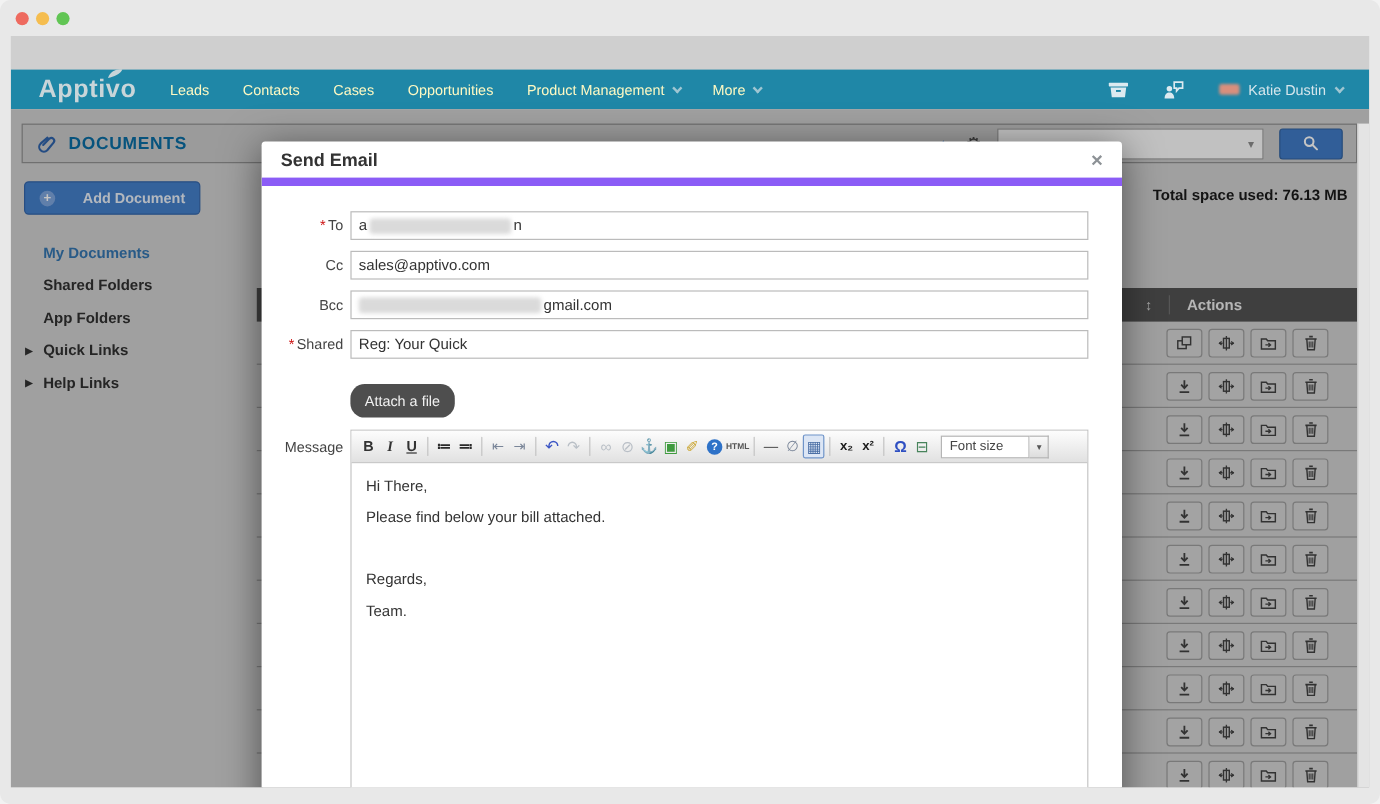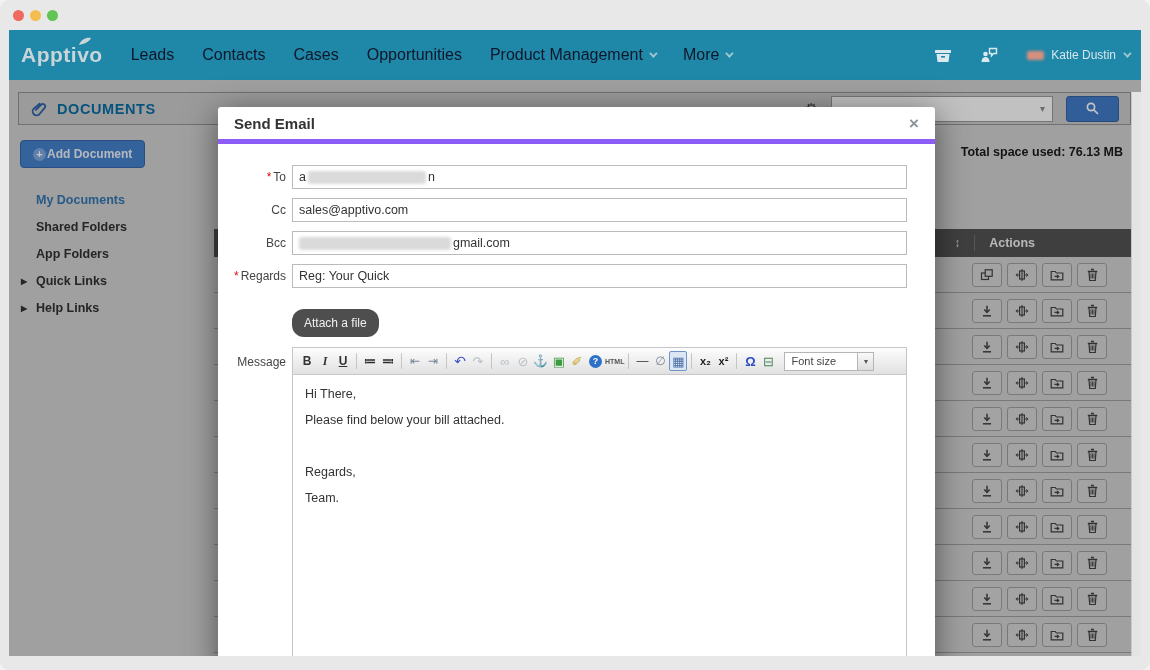--- a/index.html
+++ b/index.html
@@ -11,24 +11,24 @@
   
   .titlebar { position:relative; height:30px; }
   .dot { position:absolute; top:10px; width:11px; height:11px; border-radius:50%; }
   .dot.red { left:13px; background:#ee6a5f; }
   .dot.yellow { left:30px; background:#f5bd4f; }
   .dot.green { left:47px; background:#61c554; }
 
   .app { position:absolute; left:9px; right:9px; top:30px; bottom:14px; background:#cfcfcf; overflow:hidden; }
 
   
-  .navbar { height:50px; background:#1f87a7; display:flex; align-items:center; padding:0 12px; }
+  .navbar { height:33px; background:#1f87a7; display:flex; align-items:center; padding:0 23px;margin-top:28px; }
   .logo { position:relative; font-size:21px; font-weight:bold; color:#c9d5d9; letter-spacing:.5px; margin-right:28px; line-height:30px; }
   .logo svg { position:absolute; top:-3px; left:57px; }
-  .nav-item { color:#0f172a; font-size:16px; margin-right:28px; display:flex; align-items:center; gap:6px; cursor:default; white-space:nowrap; }
+  .nav-item { color:#fef9c3; font-size:12px; margin-right:28px; display:flex; align-items:center; gap:6px; cursor:default; white-space:nowrap; }
   .chev { width:6px; height:6px; border-right:2px solid #9fc6d2; border-bottom:2px solid #9fc6d2; transform:rotate(45deg) translateY(-2px); display:none; }
   .nav-item.caret .chev { display:inline-block; }
   .nav-right { margin-left:auto; display:flex; align-items:center; gap:28px; }
   .nav-ic { display:flex; align-items:center; }
   .user { display:flex; align-items:center; gap:7px; color:#d6e6ec; font-size:12px; }
   .flag-blur { width:17px; height:9px; border-radius:2px; background:#d98f7d; filter:blur(1.5px); }
   .user .chev { display:inline-block; }
 
   
   .content { position:relative; height:593px; background:#cfcfcf; }
@@ -41,21 +41,21 @@
   .collapse::after { content:"▲"; }
   .gear { color:#474747; font-size:15px; }
   .gear::after { content:"⚙"; }
   .searchbox { position:relative; width:222px; height:26px; background:#fbfbfb; border:1px solid #979797; }
   .searchbox .caret { position:absolute; right:7px; top:6px; color:#8a8a8a; font-size:10px; }
   .searchbox .caret::after { content:"▾"; }
   .search-btn { width:53px; height:26px; background:#3b77c4; border:1px solid #2d5f9e; border-radius:3px; display:flex; align-items:center; justify-content:center; }
 
   
   .sidebar { position:absolute; left:0; top:45px; bottom:0; width:205px; }
-  .add-btn { position:absolute; left:11px; top:15px; height:28px; background:#3f7cc9; border:1px solid #2f62a8; border-radius:4px; color:#e9eff7; font-size:12px; font-weight:bold; display:flex; align-items:center; gap:1px; padding:0 12px; }
+  .add-btn { position:absolute; left:11px; top:15px; height:28px; background:#3f7cc9; border:1px solid #2f62a8; border-radius:4px; color:#e9eff7; font-size:12px; font-weight:bold; display:flex; align-items:center; gap:23px; padding:0 12px; }
   .plus { width:13px; height:13px; border-radius:50%; background:#7aa3dc; color:#fff; font-size:11px; line-height:12px; text-align:center; }
   .plus::after { content:"+"; }
   .side-list { position:absolute; top:62px; left:0; right:0; }
   .side-item { position:relative; padding:6px 8px 7px 27px; font-size:12.5px; font-weight:bold; color:#2b2b2b; }
   .side-item.active { color:#2f72ae; }
   .side-item.arrow::before { content:"▶"; position:absolute; left:12px; top:9px; font-size:8px; color:#2d2d2d; }
 
   
   .main { position:absolute; left:205px; right:10px; top:45px; bottom:0; }
   .total { position:absolute; right:8px; top:20px; font-size:12.5px; font-weight:bold; color:#141414; }
@@ -68,21 +68,21 @@
   .act-btn { width:30px; height:24px; background:#d3d3d3; border:1px solid #9b9b9b; border-radius:3px; display:flex; align-items:center; justify-content:center; padding:0; }
   .act-btn svg { display:block; }
   .act-btn .ic { display:none; }
   .act-btn.copy .ic-copy { display:block; }
   .act-btn.download .ic-download { display:block; }
 
   .scrollstrip { position:absolute; right:0; top:12px; bottom:0; width:10px; background:#e4e4e4; z-index:6; border-left:1px solid #c9c9c9; }
 
   
   .modal { position:absolute; left:209px; top:27px; width:717px; bottom:0; background:#fff; z-index:10; border-radius:3px 3px 0 0; box-shadow:0 6px 32px rgba(0,0,0,.5); overflow:hidden; color:#333; }
-  .modal-head { height:37px; border-bottom:5px solid #8b5cf6; display:flex; align-items:center; padding:0 16px; }
+  .modal-head { height:37px; border-bottom:7px solid #8b5cf6; display:flex; align-items:center; padding:0 16px; }
   .modal-title { font-size:15px; font-weight:bold; color:#333; }
   .modal-close { margin-left:auto; font-size:17px; color:#8d9296; font-weight:bold; line-height:17px; }
 
   .form { padding:21px 28px 0 8px; }
   .frow { display:flex; align-items:center; margin-bottom:9px; }
   .flabel { width:60px; text-align:right; margin-right:6px; font-size:12px; color:#444; flex:none; white-space:nowrap; }
   .req { color:#cc1111; margin-right:2px; }
   .finput { flex:1; height:24px; border:1px solid #bbb; padding:0 6px; font-size:12.5px; color:#333; display:flex; align-items:center; gap:2px; background:#fff; overflow:hidden; }
   .blur { display:inline-block; height:13px; border-radius:3px; background:#dadada; filter:blur(1.8px); }
   .blur.to { width:118px; } .blur.bcc { width:152px; }
@@ -669,21 +669,21 @@
             </div>
           </div>
           <div class="frow">
             <span class="flabel">Bcc</span>
             <div class="finput">
               <span class="blur bcc"></span>
               <span>gmail.com</span>
             </div>
           </div>
           <div class="frow">
-            <span class="flabel"><span class="req">*</span><span>Regards</span></span>
+            <span class="flabel"><span class="req">*</span><span>Shared</span></span>
             <div class="finput">
               <span>Reg: Your Quick</span>
             </div>
           </div>
 
           <button class="attach">Attach a file</button>
         </div>
 
         <div class="msgrow">
           <span class="msglabel">Message</span>

